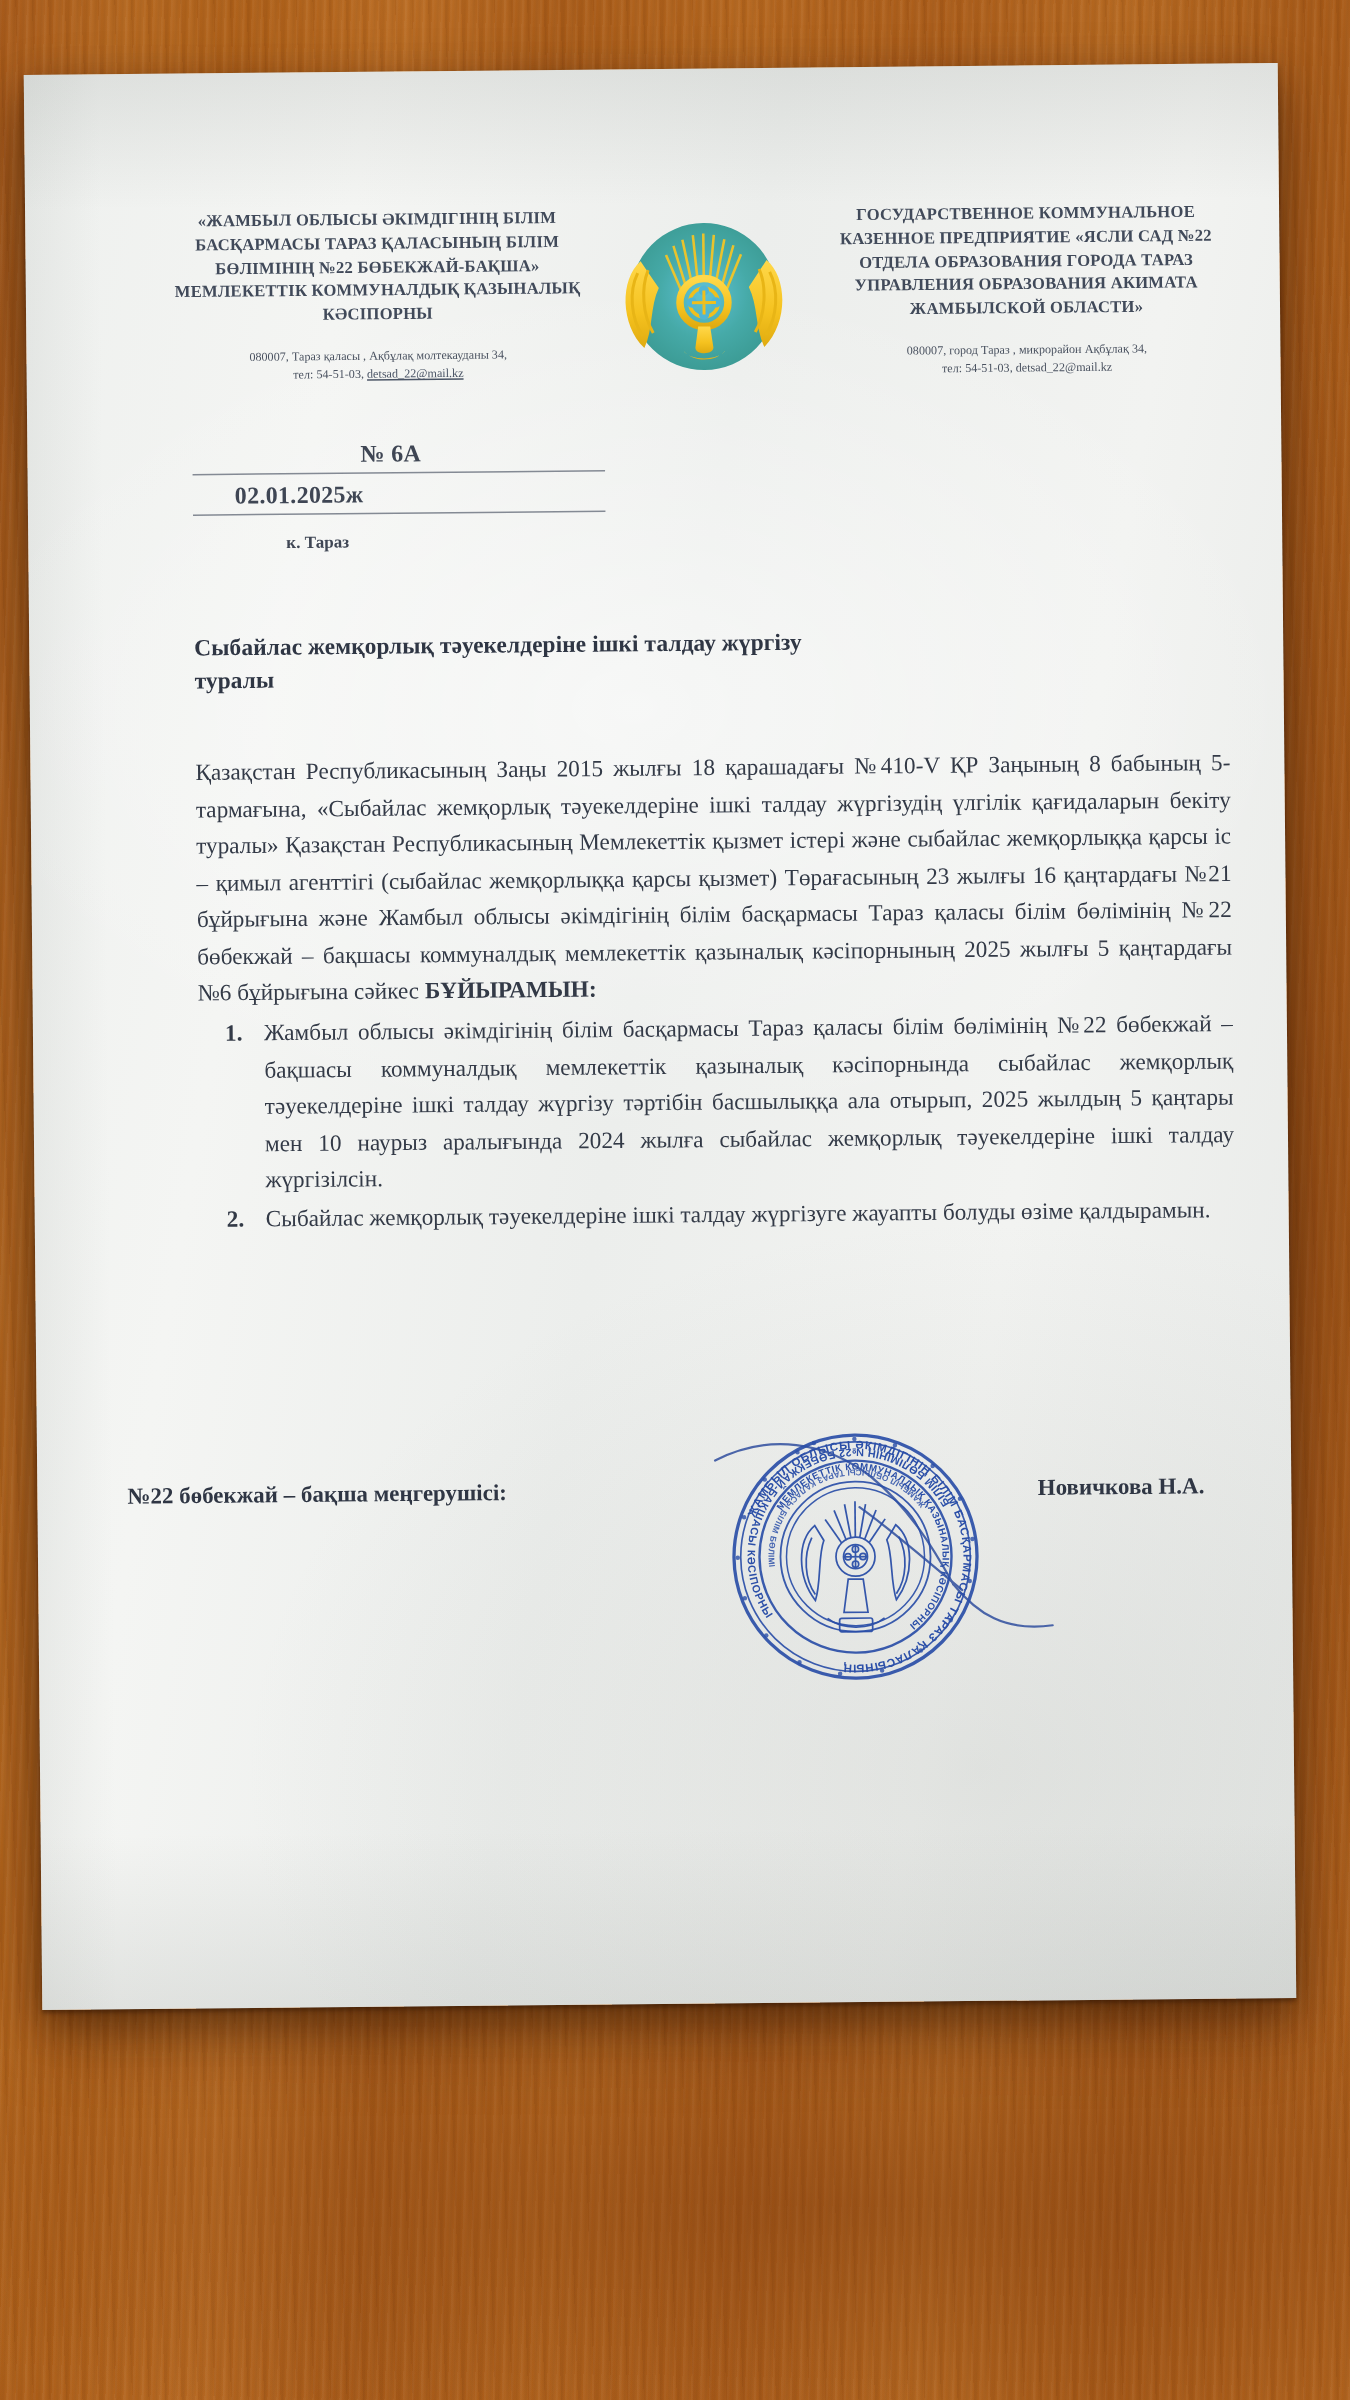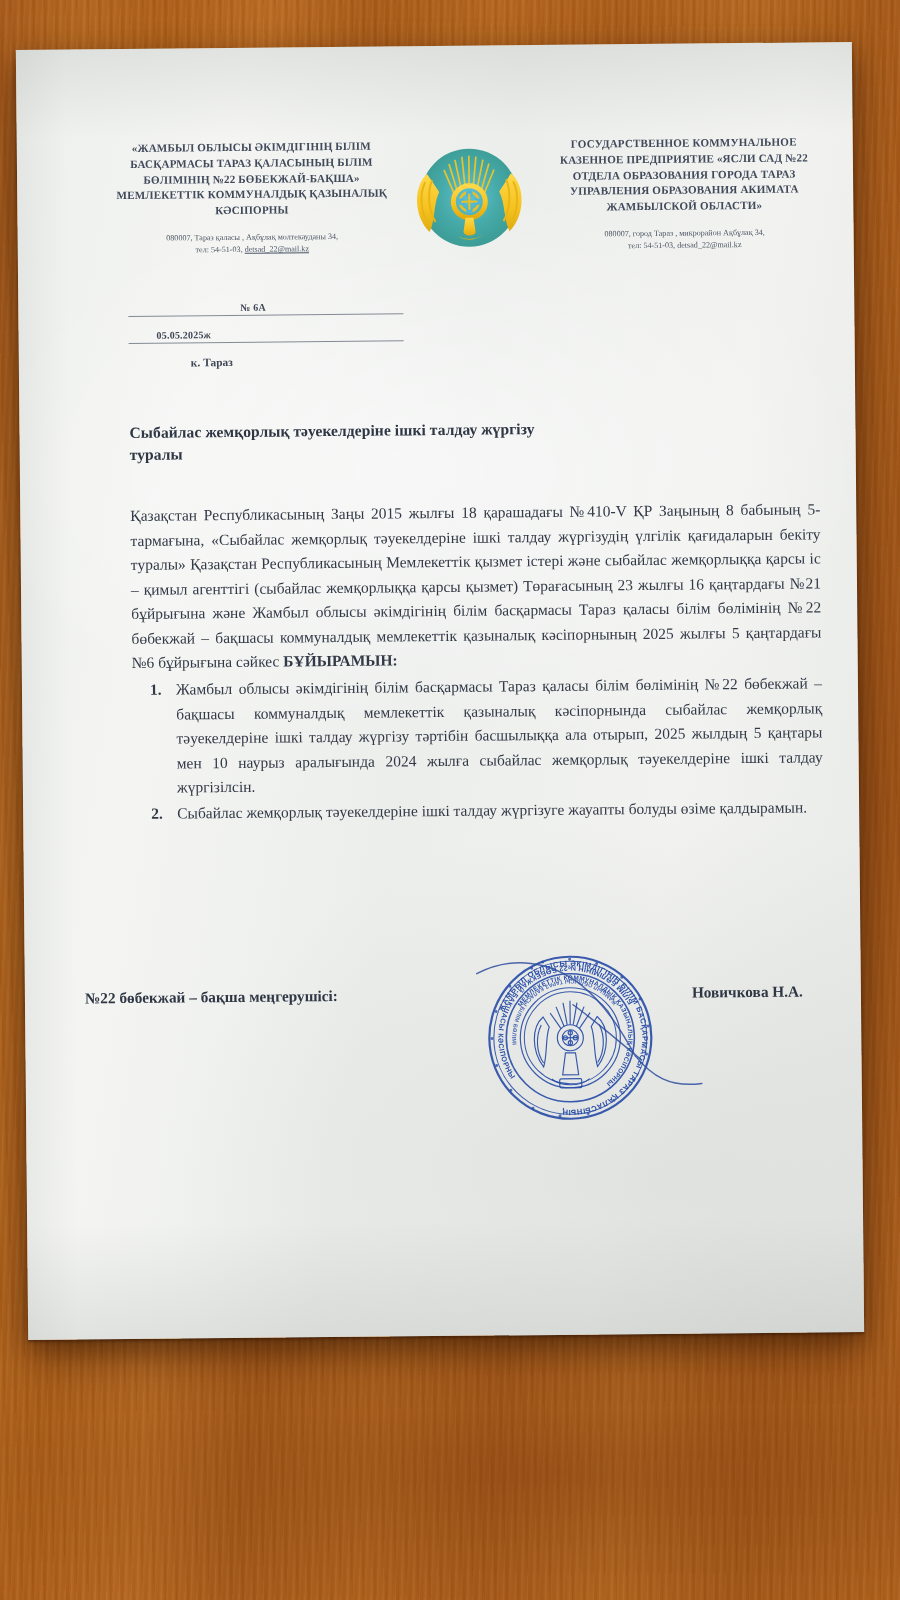--- a/index.html
+++ b/index.html
@@ -160,21 +160,21 @@
     left: 0;
     right: 0;
     bottom: 2px;
     height: 1px;
     background: #848a94;
   }
   .meta-row .val {
     position: absolute;
     bottom: 5px;
     left: 112px;
-    font-size: 10px;
+    font-size: 16px;
     font-weight: 700;
     color: #3f4654;
     letter-spacing: 0.2px;
   }
   .meta-row.date .val { left: 28px; }
   .meta-city {
     margin-top: 11px;
     padding-left: 62px;
     font-size: 11.4px;
     font-weight: 700;
@@ -370,21 +370,21 @@
           </div>
         </div>
       </div>
 
       <div class="meta">
         <div class="meta-row number">
           <span class="val">№ 6А</span>
           <span class="rule"></span>
         </div>
         <div class="meta-row date">
-          <span class="val">05.05.2025ж</span>
+          <span class="val">02.01.2025ж</span>
           <span class="rule"></span>
         </div>
         <div class="meta-city">к. Тараз</div>
       </div>
 
       <div class="subject">Сыбайлас жемқорлық тәуекелдеріне ішкі талдау жүргізу туралы</div>
 
       <div class="body">
         <p class="para"><span>Қазақстан Республикасының Заңы 2015 жылғы 18 қарашадағы №410-V ҚР Заңының 8 бабының 5-тармағына, «Сыбайлас жемқорлық тәуекелдеріне ішкі талдау жүргізудің үлгілік қағидаларын бекіту туралы» Қазақстан Республикасының Мемлекеттік қызмет істері және сыбайлас жемқорлыққа қарсы іс – қимыл агенттігі (сыбайлас жемқорлыққа қарсы қызмет) Төрағасының  23 жылғы 16 қаңтардағы №21 бұйрығына және Жамбыл облысы әкімдігінің білім басқармасы Тараз қаласы білім бөлімінің №22 бөбекжай – бақшасы коммуналдық  мемлекеттік қазыналық кәсіпорнының 2025 жылғы 5 қаңтардағы №6 бұйрығына  сәйкес </span><span class="bold">БҰЙЫРАМЫН:</span></p>
 

